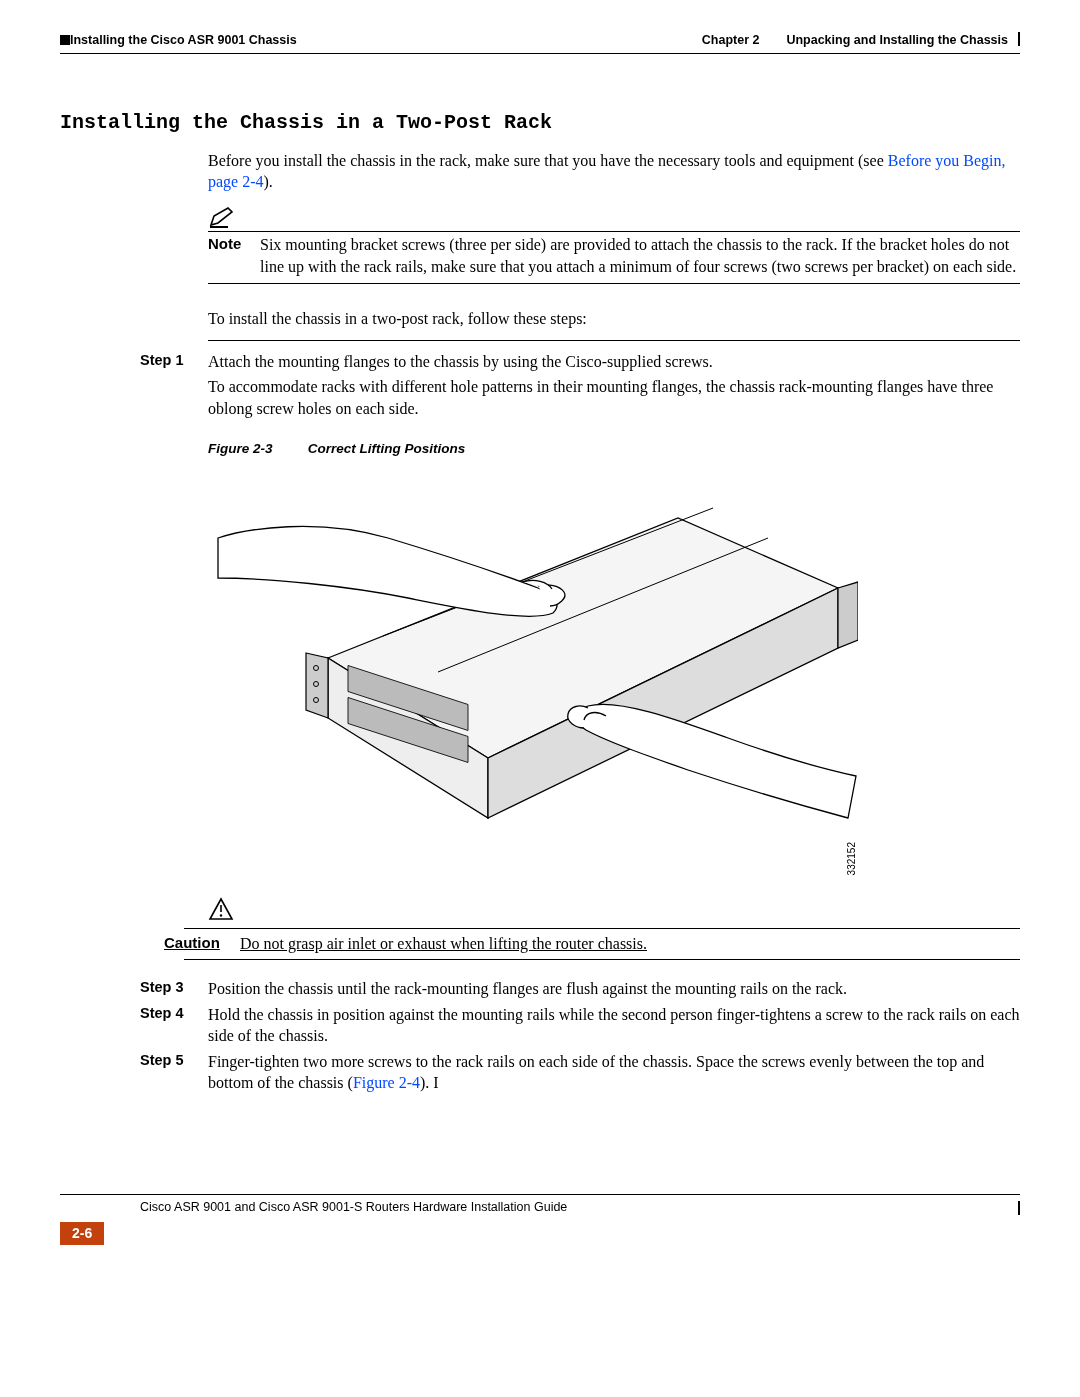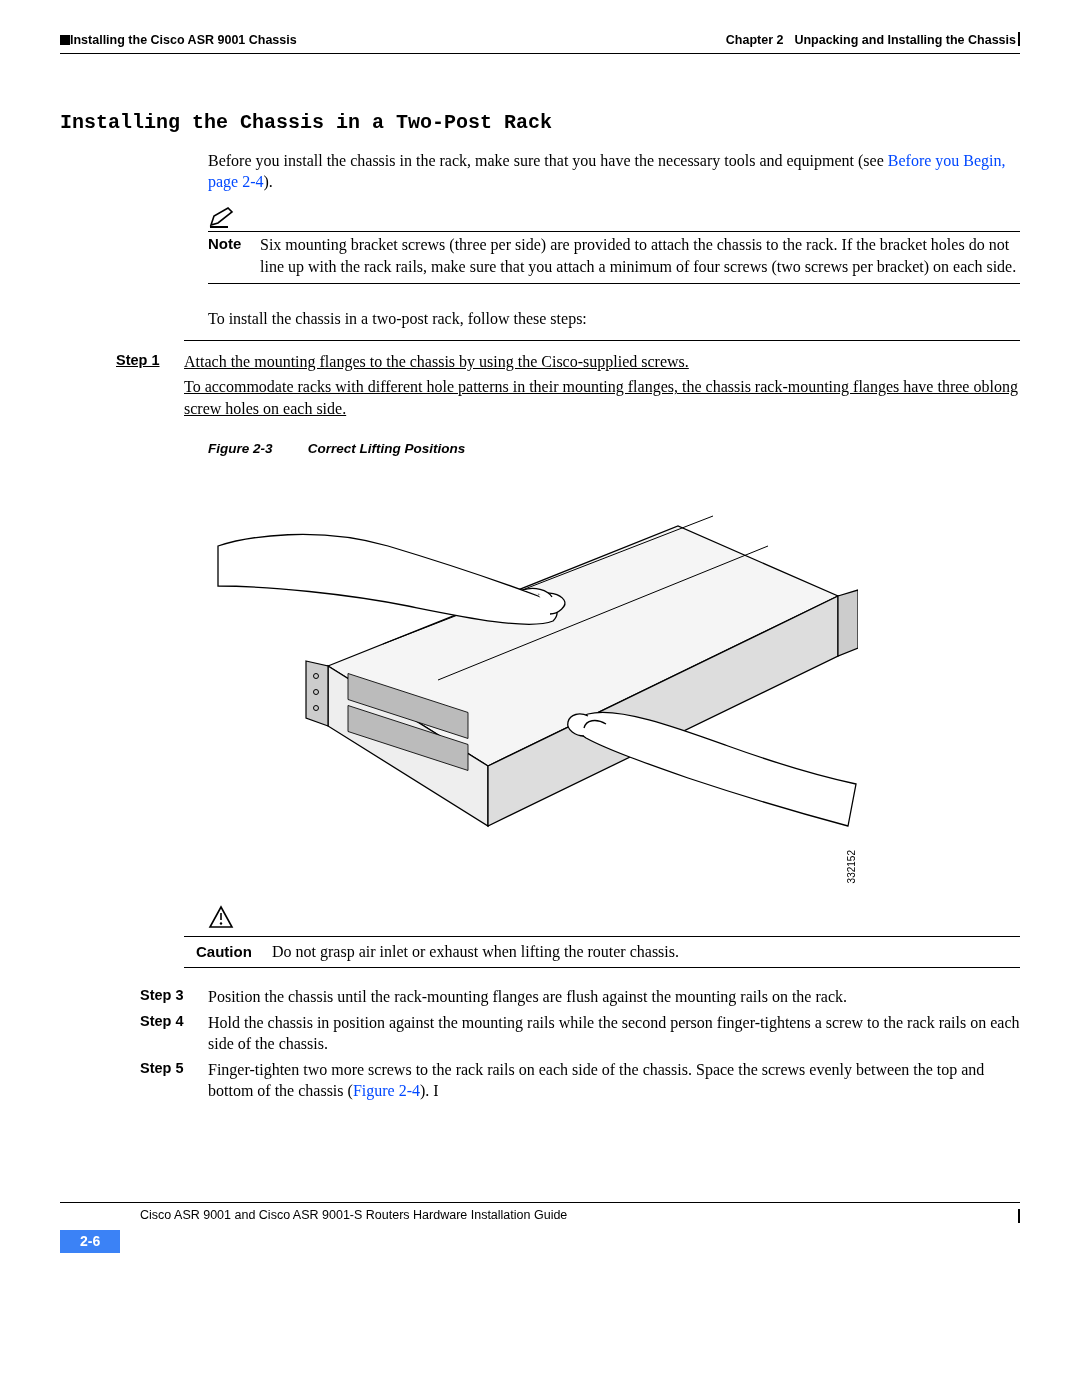--- a/index.html
+++ b/index.html
@@ -19,21 +19,21 @@
     margin-bottom: 4px;
   }
   .header-left {
     display: flex;
     align-items: center;
     flex: 1;
   }
   .header-right {
     display: flex;
     align-items: flex-start;
-    gap: 2px;
+    gap: 10px;
     font-family: Arial, Helvetica, sans-serif;
     font-size: 12.5px;
     font-weight: bold;
     margin-left: 24px;
   }
   .header-sq {
     width: 10px;
     height: 10px;
     background: #000;
   }
@@ -89,22 +89,21 @@
     width: 52px;
     flex: 0 0 52px;
   }
   .note-text {
     flex: 1;
   }
   .mid-para {
     margin: 24px 0 10px 0;
   }
   .steps-area {
-    margin-left: 56px;
-    text-decoration: underline;
+    margin-left: 80px;
   }
   .steps-hr-top {
     border: none;
     border-top: 1px solid #000;
     margin: 0 0 10px 0;
   }
   .step-row {
     display: flex;
     align-items: flex-start;
     margin-bottom: 4px;
@@ -121,21 +120,20 @@
   }
   .figure-block {
     margin-left: 148px;
     margin-top: 20px;
   }
   .fig-caption {
     font-family: Arial, Helvetica, sans-serif;
     font-style: italic;
     font-weight: bold;
     font-size: 13.5px;
-    margin-bottom: 8px;
   }
   .fig-caption .fig-num { display:inline-block; width: 96px; }
   .figure-image {
     width: 650px;
     height: 410px;
     display: block;
   }
   .fig-id {
     font-family: Arial, Helvetica, sans-serif;
     font-size: 10px;
@@ -153,24 +151,25 @@
     margin-top: -8px;
   }
   .caution-icon {
     width: 26px;
     height: 24px;
     margin-left: 68px;
     margin-bottom: 2px;
   }
   .caution-table {
     display: flex;
-    align-items: center;
+    align-items: flex-start;
     margin-top: 4px;
     margin-bottom: 4px;
-    margin-left: 56px;
+    margin-left: 24px;
+    text-decoration: underline;
   }
   .caution-label { width: 76px; flex: 0 0 76px; }
   .caution-hr-wrap { margin-left: 44px; }
   .footer-hr {
     border: none;
     border-top: 1px solid #000;
     margin: 100px 0 4px 0;
   }
   .footer-bar {
     display: flex;
@@ -188,26 +187,26 @@
     height: 14px;
     background: #000;
     margin-top: 2px;
   }
   .page-num-block {
     display: flex;
     align-items: stretch;
     margin-top: 6px;
   }
   .page-num-box {
-    background: #3b82f6;
+    background: #c2410c;
     color: #fff;
     font-family: Arial, Helvetica, sans-serif;
     font-weight: bold;
     font-size: 14px;
-    padding: 2px 20px;
+    padding: 2px 12px;
   }
   .steps-lower {
     margin-left: 80px;
     margin-top: 18px;
   }
 </style>
 </head>
 <body>
 
 <div class="header-bar">

